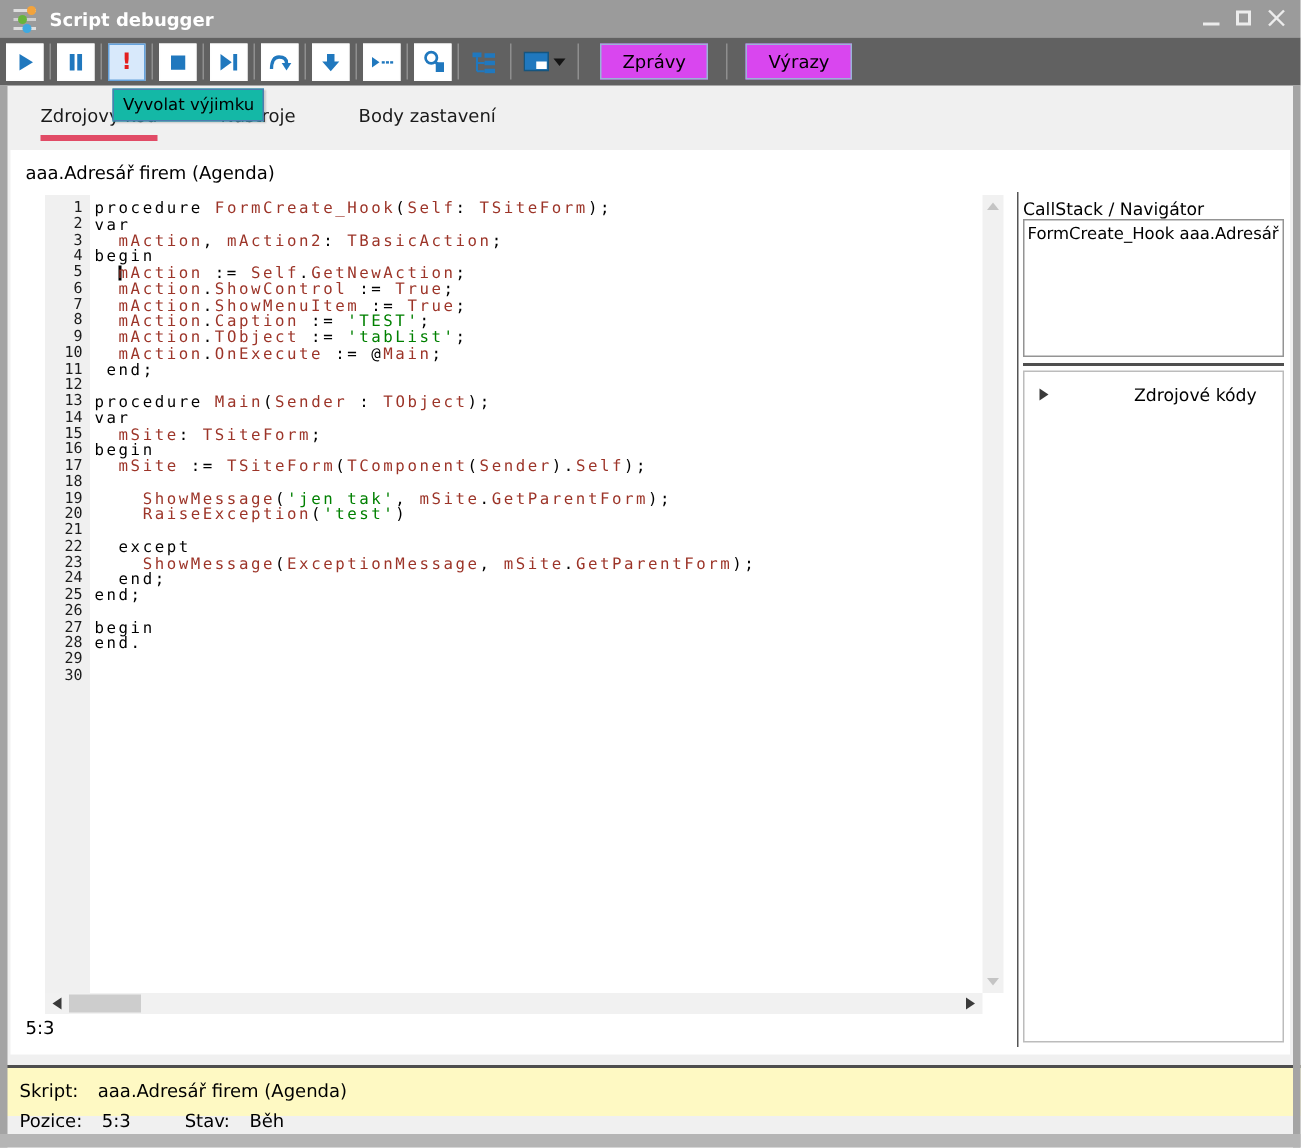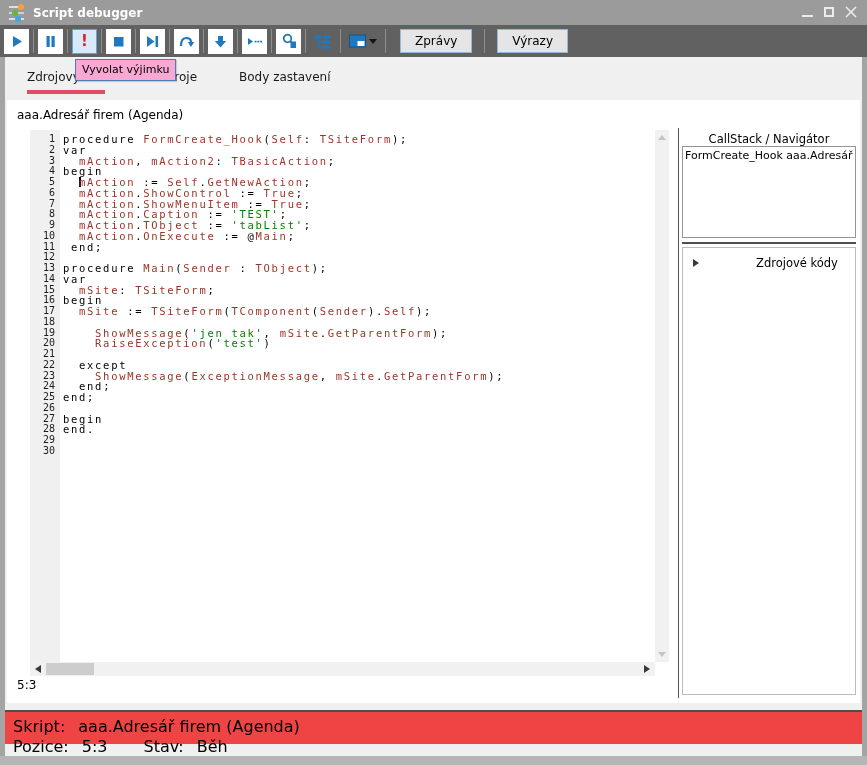--- a/index.html
+++ b/index.html
@@ -26,33 +26,33 @@
     display:flex;align-items:center;padding-left:4px;box-sizing:border-box;gap:4px;}
   .tbtn{width:23px;height:23px;background:#fff;border:1px solid #fdfdfd;box-sizing:content-box;
     display:flex;align-items:center;justify-content:center;flex:0 0 auto;}
   .tbtn.hl{background:#d8e9fb;border:1px solid #66a3dd;}
   .tsep{width:1px;height:24px;background:#8f8f8f;flex:0 0 auto;}
   .tflat{width:26px;height:24px;display:flex;align-items:center;justify-content:center;flex:0 0 auto;}
   .excl{color:#e31e1e;font-weight:bold;font-size:15px;line-height:15px;font-family:"DejaVu Sans",sans-serif;}
   .caret-down{width:0;height:0;border-left:4px solid transparent;border-right:4px solid transparent;
     border-top:5px solid #141414;margin-left:3px;}
   .panelbtn{display:flex;align-items:center;}
-  .bluebtn{height:22px;line-height:22px;padding:0 14px;background:#e5e5e5;border:1px solid #9ab4d6;
+  .bluebtn{height:22px;line-height:22px;padding:0 14px;background:#d946ef;border:1px solid #9ab4d6;
     font-size:12px;color:#000;flex:0 0 auto;text-align:center;}
   .ml12{margin-left:10px;} .ml8{margin-left:8px;}
 
   
   .tabs{position:absolute;left:27px;top:70px;display:flex;}
   .tab{font-size:12px;color:#1a1a1a;padding-bottom:6px;border-bottom:4px solid transparent;
     margin-right:42px;}
   .tab.active{border-bottom-color:#e14b66;}
 
   
   .tooltip{position:absolute;left:75px;top:59px;height:20px;line-height:19px;padding:0 6px;
-    background:#f9a8d4;border:1px solid #4d7dae;font-size:11px;z-index:50;white-space:nowrap;
+    background:#14b8a6;border:1px solid #4d7dae;font-size:11px;z-index:50;white-space:nowrap;
     box-shadow:1px 1px 1px rgba(0,0,0,0.15);}
 
   
   .main-panel{position:absolute;left:7px;top:100px;width:853px;height:603px;background:#fff;}
   .doc-title{position:absolute;left:10px;top:8px;font-size:12px;}
   .editor{position:absolute;left:23px;top:30px;width:625px;height:532px;display:flex;
     font-family:"DejaVu Sans Mono",monospace;}
   .gutter{width:30px;background:#f0f0f0;padding-top:4px;box-sizing:border-box;}
   .ln{height:10.75px;line-height:10.75px;font-size:10px;text-align:right;padding-right:5px;color:#1c1c1c;}
   .codecol{flex:1;padding-top:4px;padding-left:3px;overflow:hidden;}
@@ -74,34 +74,34 @@
   .harr-l{position:absolute;left:5px;top:3px;width:0;height:0;border-top:4px solid transparent;
     border-bottom:4px solid transparent;border-right:6px solid #3a3a3a;}
   .harr-r{position:absolute;right:5px;top:3px;width:0;height:0;border-top:4px solid transparent;
     border-bottom:4px solid transparent;border-left:6px solid #3a3a3a;}
   .hthumb{position:absolute;left:16px;top:1px;width:48px;height:12px;background:#cdcdcd;}
   .pos-label{position:absolute;left:10px;top:578px;font-size:12px;}
 
   
   .vdivider{position:absolute;left:671px;top:28px;height:570px;width:1px;background:#555;}
   .rightpanel{position:absolute;left:675px;top:28px;width:174px;height:570px;}
-  .cs-header{font-size:11.5px;text-align:center;margin-top:4px;}
+  .cs-header{font-size:11.5px;margin-top:4px;}
   .cs-box{position:absolute;left:0;top:18px;width:172px;height:90px;background:#fff;
     border:1px solid #949494;overflow:hidden;}
   .cs-item{font-size:11px;padding:2px 1px 1px 2px;white-space:nowrap;}
   .rsplitter{position:absolute;left:0;top:114px;width:174px;height:2px;background:#4f4f4f;}
   .tree-box{position:absolute;left:0;top:119px;width:172px;height:446px;background:#fff;
     border:1px solid #bcbcbc;}
   .tree-row{display:flex;align-items:center;padding:8px 0 0 10px;font-size:11.5px;gap:48px;}
   .tree-arrow{width:0;height:0;border-top:4px solid transparent;border-bottom:4px solid transparent;
     border-left:6px solid #3a3a3a;margin-right:9px;}
 
   
-  .statusbar{position:absolute;left:0;right:0;top:710px;height:34px;background:#ef4444;
-    border-top:2px solid #4e4e4e;box-sizing:border-box;padding:6px 0 0 13px;font-size:16px;}
+  .statusbar{position:absolute;left:0;right:0;top:710px;height:34px;background:#fef9c3;
+    border-top:2px solid #4e4e4e;box-sizing:border-box;padding:6px 0 0 13px;font-size:12px;}
   .sb-row{height:20px;line-height:18px;display:flex;}
   .sb-label{color:#000;}
   .sb-val{margin-left:13px;}
   .sb-gap{margin-left:36px;}
 </style>
 </head>
 <body>
 
 <div class="titlebar">
   <span class="title-icon">

